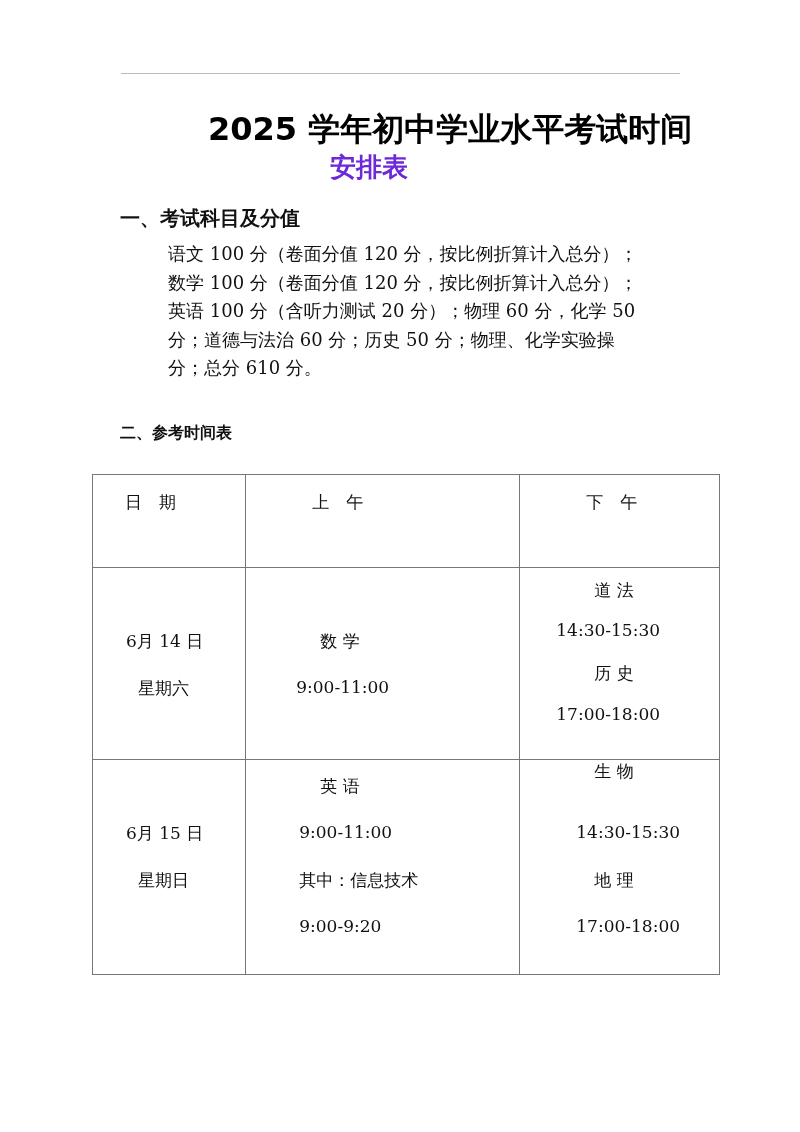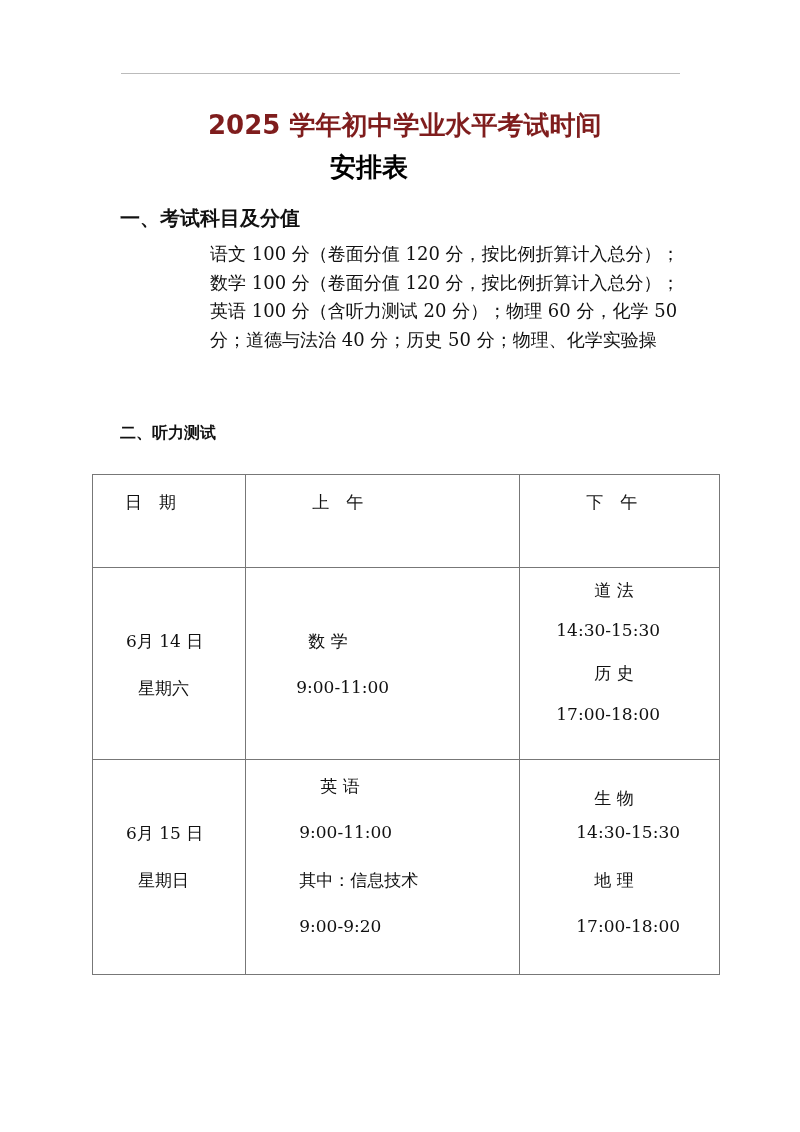--- a/index.html
+++ b/index.html
@@ -1,27 +1,27 @@
 <!DOCTYPE html>
 <html><head>
 <meta charset="utf-8">
 <style>
   html, body { margin:0; padding:0; }
   body { width:800px; height:1132px; background:#ffffff; position:relative; overflow:hidden;
          font-family:"DejaVu Serif","Liberation Serif", serif; color:#111; }
   .rule { position:absolute; left:121px; top:73px; width:559px; height:1px; background:#bbb; }
   .title1 { position:absolute; left:208px; top:108px; font-family:"DejaVu Sans","Liberation Sans",sans-serif;
-            font-weight:bold; font-size:26px; letter-spacing:0px; color:#7f1d1d; white-space:nowrap; }
+            font-weight:bold; font-size:32px; letter-spacing:0px; color:#000000; white-space:nowrap; }
   .title2 { position:absolute; left:330px; top:150px; font-family:"DejaVu Sans","Liberation Sans",sans-serif;
-            font-weight:bold; font-size:26px; color:#000000; white-space:nowrap; }
+            font-weight:bold; font-size:26px; color:#6d28d9; white-space:nowrap; }
   .h1 { position:absolute; left:120px; top:205px; font-family:"DejaVu Sans","Liberation Sans",sans-serif;
         font-weight:bold; font-size:20px; white-space:nowrap; }
   .h2 { position:absolute; left:120px; top:423px; font-family:"DejaVu Sans","Liberation Sans",sans-serif;
         font-weight:bold; font-size:16px; white-space:nowrap; }
-  .para { position:absolute; left:168px; top:240px; width:520px;margin-left:42px; }
+  .para { position:absolute; left:168px; top:240px; width:520px; }
   .para div { font-size:18px; line-height:28.5px; white-space:nowrap; }
   table.sched { position:absolute; left:92px; top:474px; width:628px; border-collapse:collapse; }
   table.sched td { border:1px solid #777; font-size:17px; vertical-align:middle; padding:12px; }
   .c1 { width:138px; } .c2 { width:268px;margin-left:23px; } .c3 { width:188px; }
   .hdr td { height:68px; }
   .cell { position:relative; }
   .line { position:absolute; white-space:nowrap; }
 </style>
 </head>
 <body>
@@ -30,24 +30,25 @@
 
 <div class="title1">2025 学年初中学业水平考试时间</div>
 <div class="title2">安排表</div>
 
 <div class="h1">一、考试科目及分值</div>
 
 <div class="para">
   <div>语文 100 分（卷面分值 120 分，按比例折算计入总分）；</div>
   <div>数学 100 分（卷面分值 120 分，按比例折算计入总分）；</div>
   <div>英语 100 分（含听力测试 20 分）；物理 60 分，化学 50</div>
-  <div>分；道德与法治 40 分；历史 50 分；物理、化学实验操</div>
+  <div>分；道德与法治 60 分；历史 50 分；物理、化学实验操</div>
+  <div>分；总分 610 分。</div>
 </div>
 
-<div class="h2">二、听力测试</div>
+<div class="h2">二、参考时间表</div>
 
 <table class="sched">
   <tbody>
       <tr class="hdr">
     <td class="c1 cell" style="height:68px">
       <span class="line" style="left:32px;top:16px">日　期</span>
     </td>
     <td class="c2 cell">
       <span class="line" style="left:66px;top:16px">上　午</span>
     </td>
@@ -56,21 +57,21 @@
     </td>
   </tr>
 
 
   <tr>
     <td class="c1 cell" style="height:167px">
       <span class="line" style="left:33px;top:62px">6月 14 日</span>
       <span class="line" style="left:45px;top:109px">星期六</span>
     </td>
     <td class="c2 cell">
-      <span class="line" style="left:62px;top:62px">数 学</span>
+      <span class="line" style="left:74px;top:62px">数 学</span>
       <span class="line" style="left:50px;top:109px">9:00-11:00</span>
     </td>
     <td class="c3 cell">
       <span class="line" style="left:74px;top:11px">道 法</span>
       <span class="line" style="left:36px;top:52px">14:30-15:30</span>
       <span class="line" style="left:74px;top:94px">历 史</span>
       <span class="line" style="left:36px;top:136px">17:00-18:00</span>
     </td>
   </tr>
 
@@ -79,20 +80,20 @@
       <span class="line" style="left:33px;top:62px">6月 15 日</span>
       <span class="line" style="left:45px;top:109px">星期日</span>
     </td>
     <td class="c2 cell">
       <span class="line" style="left:74px;top:15px">英 语</span>
       <span class="line" style="left:53px;top:62px">9:00-11:00</span>
       <span class="line" style="left:53px;top:109px">其中：信息技术</span>
       <span class="line" style="left:53px;top:156px">9:00-9:20</span>
     </td>
     <td class="c3 cell">
-      <span class="line" style="left:74px;top:27px">生 物</span>
+      <span class="line" style="left:74px;top:0">生 物</span>
       <span class="line" style="left:56px;top:62px">14:30-15:30</span>
       <span class="line" style="left:74px;top:109px">地 理</span>
       <span class="line" style="left:56px;top:156px">17:00-18:00</span>
     </td>
   </tr>
 </tbody>
   </table>
 
 </body></html>

